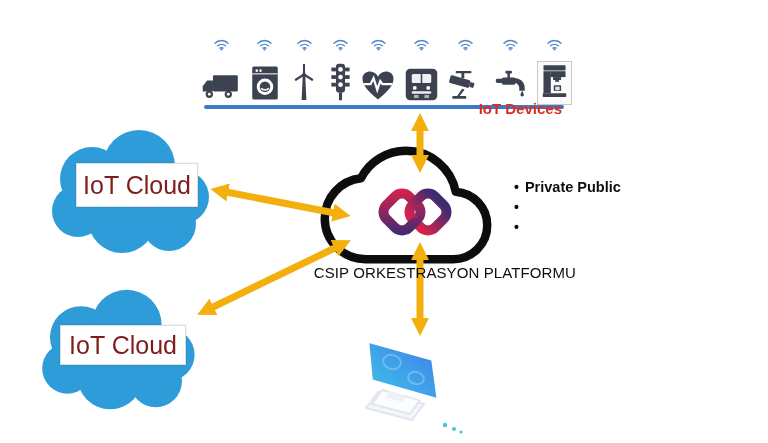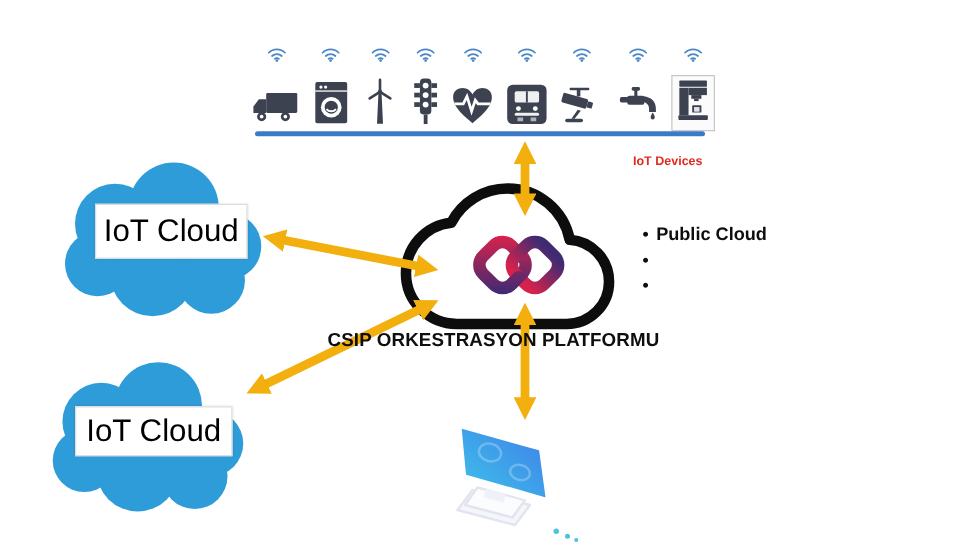--- a/index.html
+++ b/index.html
@@ -8,34 +8,34 @@
   .abs{position:absolute;}
   
   .devices-row{left:202px;top:37px;width:370px;height:68px;display:flex;
                justify-content:space-between;align-items:flex-end;z-index:2;}
   .device-cell{display:flex;flex-direction:column;align-items:center;justify-content:space-between;
                height:68px;color:var(--icon,#3C4250);}
   .wifi-wrap{color:var(--wifi,#4A86C8);margin-bottom:4px;}
   .coffee-box{background:#fbfbfb;border:1px solid #c8c8c8;padding:2px 4px 1px 4px;}
   .device-baseline{left:204px;top:105px;width:360px;height:4px;border-radius:2px;
                    background:var(--line,#3A7BC8);z-index:2;}
-  .devices-caption{left:430px;top:124px;width:132px;text-align:right;font-size:10px;
+  .devices-caption{left:430px;top:100px;width:132px;text-align:right;font-size:15px;
                    font-weight:bold;color:var(--red,#E02B20);z-index:3;}
   
   .platform-cloud{left:318px;top:144px;z-index:3;}
   .platform-logo{left:373px;top:170px;z-index:4;}
-  .platform-label{left:262px;top:264px;width:296px;text-align:left;font-size:15px;
-                  font-weight:bold;color:#0e0e0e;z-index:6;letter-spacing:.1px;}
+  .platform-label{left:280px;top:264px;width:296px;text-align:right;font-size:15px;
+                  font-weight:normal;color:#0e0e0e;z-index:6;letter-spacing:.1px;}
   .options{left:514px;top:177px;z-index:3;font-size:14.5px;font-weight:bold;color:#0e0e0e;}
   .option-row{display:flex;align-items:baseline;line-height:20px;}
   .option-bullet{margin-right:6px;font-size:14px;}
   
   .cloud-svg{z-index:1;}
   .cloud-label{background:#fff;border:1px solid #ddd;box-shadow:0 0 2px rgba(0,0,0,.12);
-               display:flex;align-items:center;justify-content:center;color:#000000;
+               display:flex;align-items:center;justify-content:center;color:#7f1d1d;
                font-size:25px;z-index:2;}
   .cloud-label-1{left:76px;top:163px;width:120px;height:42px;}
   .cloud-label-2{left:60px;top:325px;width:124px;height:38px;}
   
   .monitor{left:340px;top:330px;z-index:2;}
   
   .arrows{left:0;top:0;z-index:5;pointer-events:none;}
 </style>
 </head>
 <body>
@@ -286,21 +286,21 @@
         <rect x="-16" y="-16" width="32" height="32" rx="10" stroke="url(#gradL)" transform="translate(29 42) rotate(45)"></rect>
       </g>
     </g>
   </svg>
 
   <div class="abs platform-label">CSIP ORKESTRASYON PLATFORMU</div>
 
   <div class="abs options">
     <div class="option-row">
       <span class="option-bullet">•</span>
-      <span>Public Cloud</span>
+      <span>Private Public</span>
     </div>
     <div class="option-row">
       <span class="option-bullet">•</span>
     </div>
     <div class="option-row">
       <span class="option-bullet">•</span>
     </div>
   </div>
 
   <svg class="abs monitor" width="140" height="113" viewBox="0 0 140 113">

